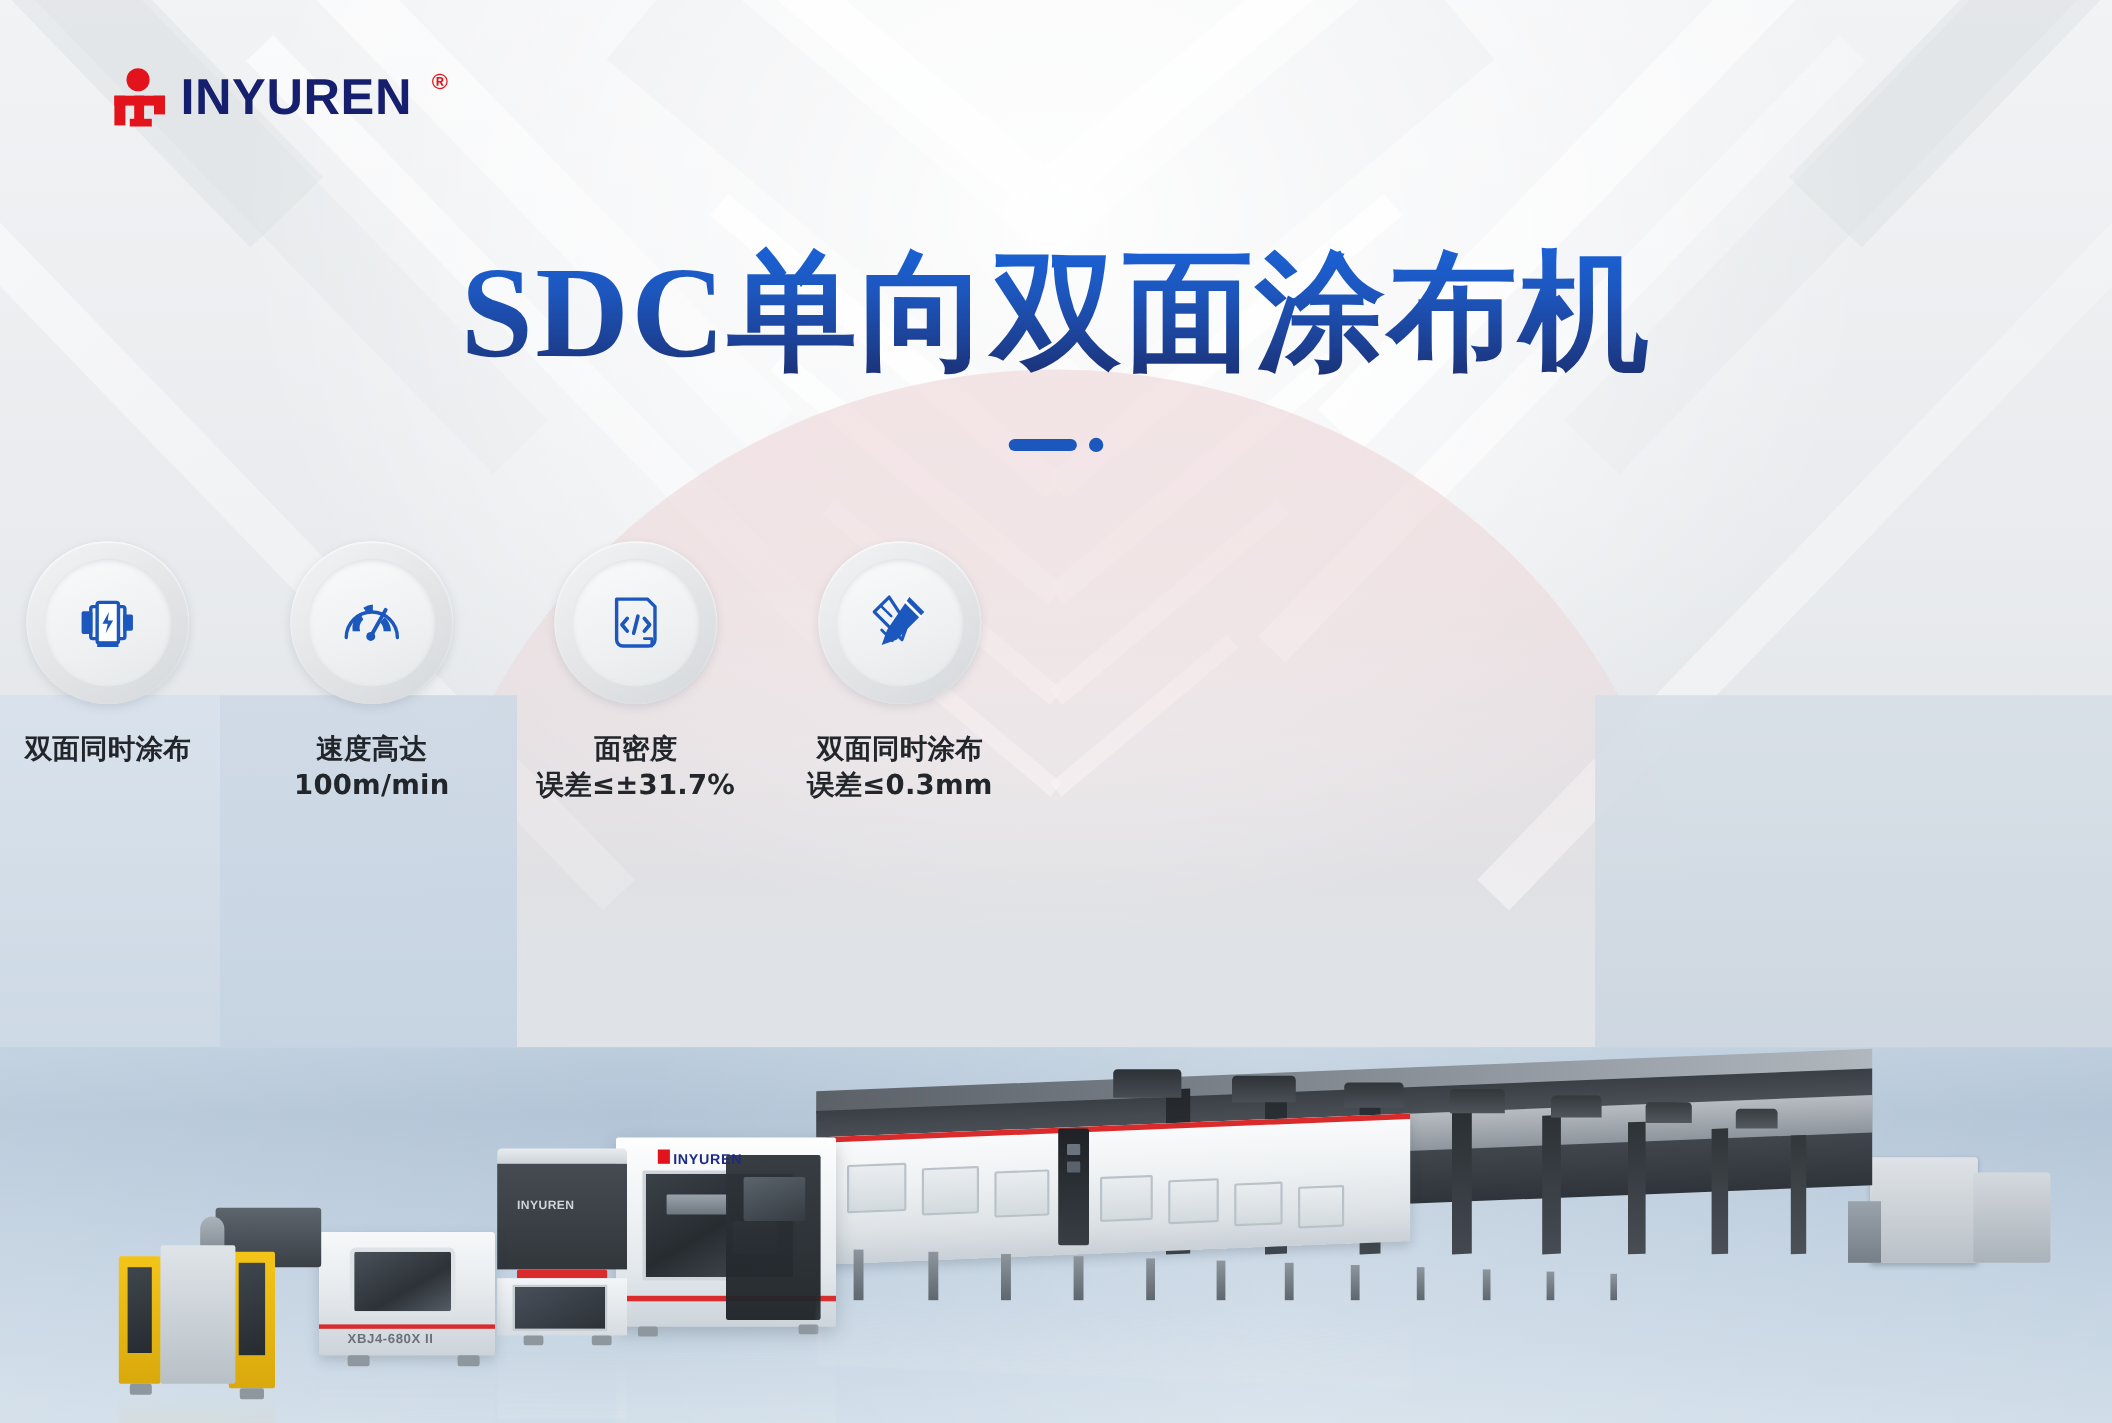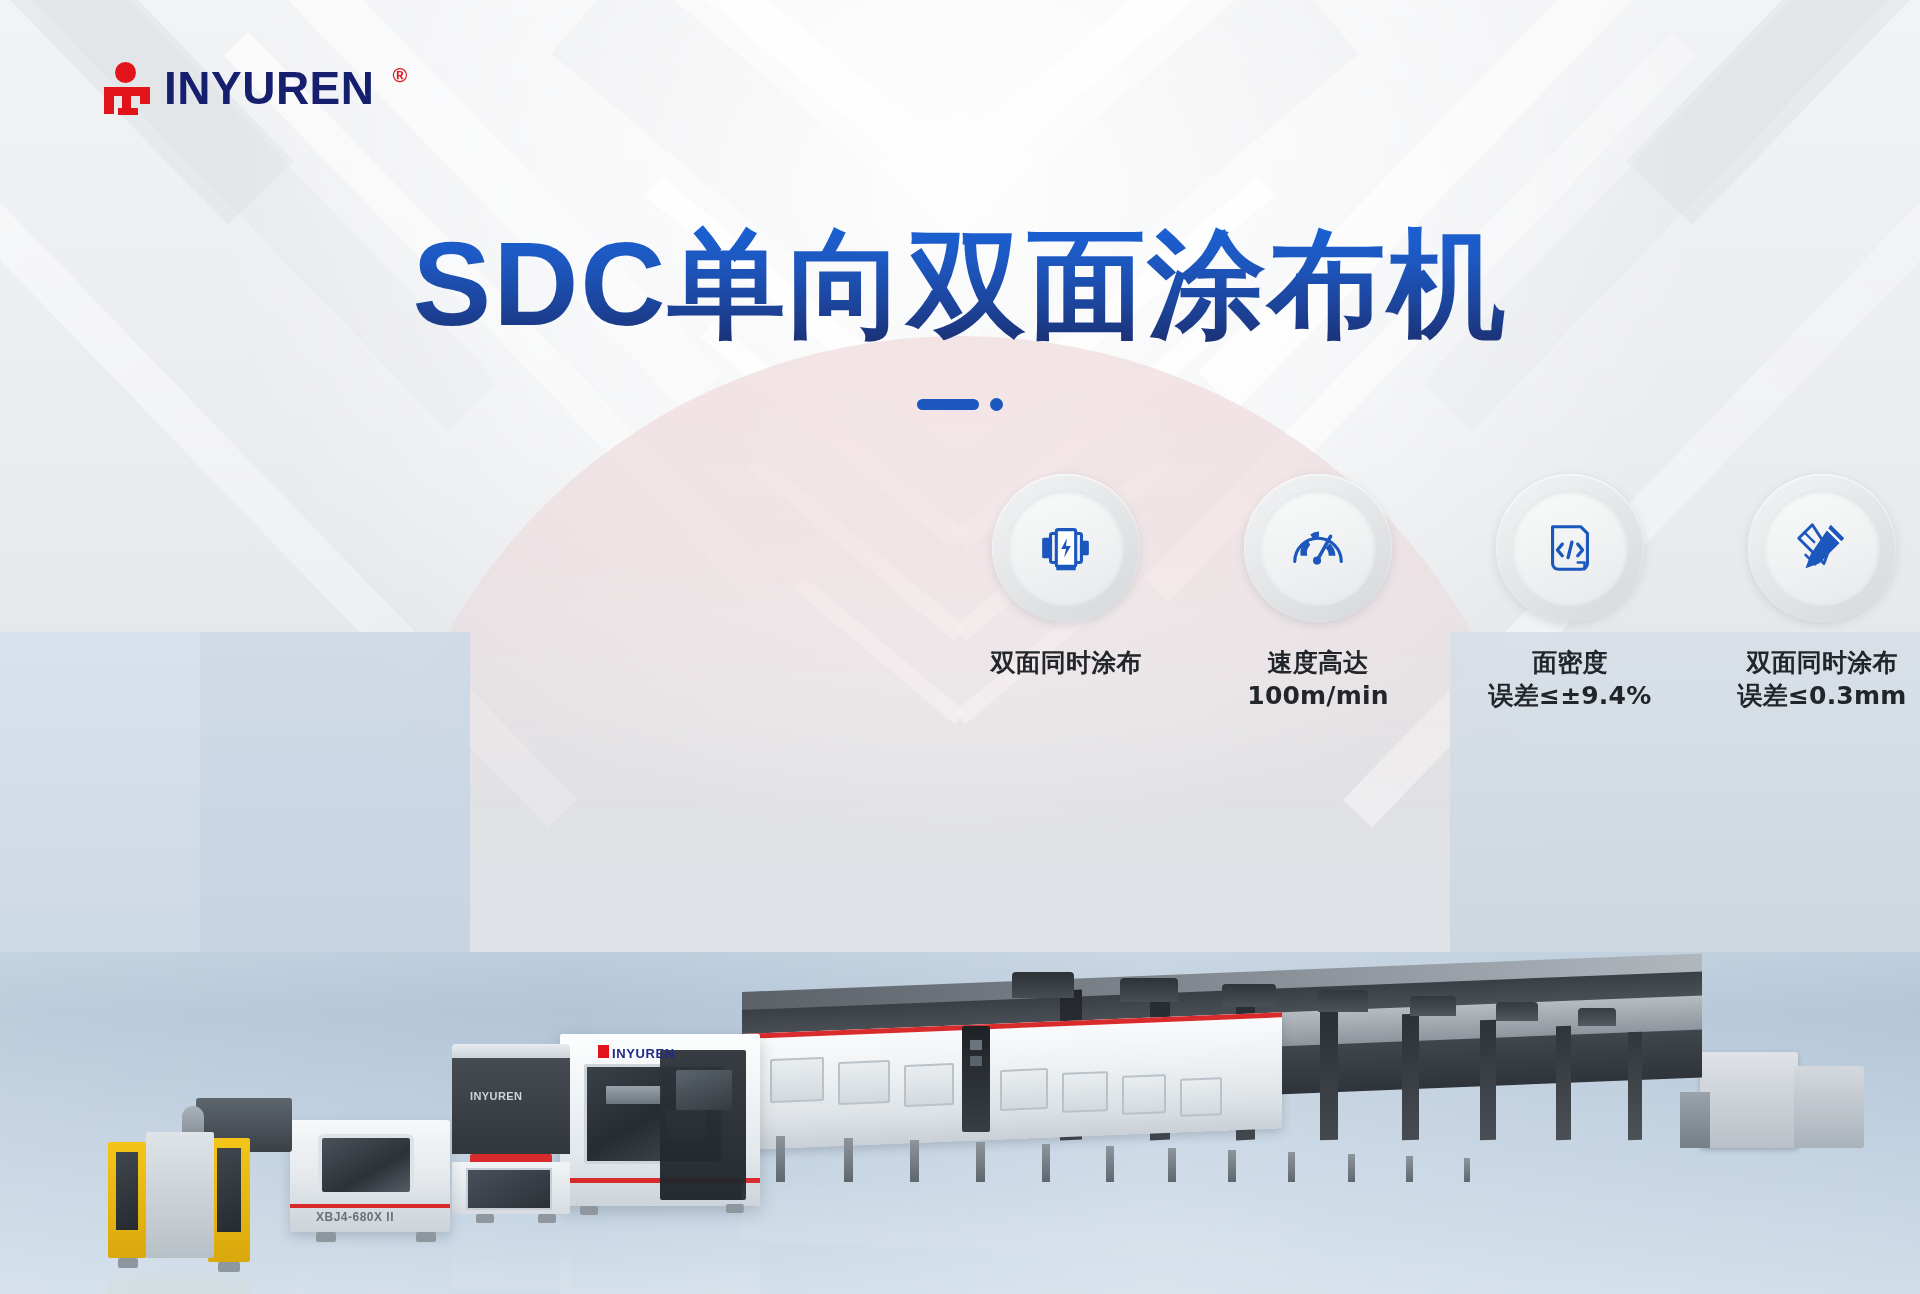--- a/index.html
+++ b/index.html
@@ -111,21 +111,21 @@
     font-size:20px; color:#e3131c; align-self:flex-start;
     margin-left:4px; margin-top:2px; font-weight:bold;
   }
 
   
   .title-wrap {
     position:absolute; left:0; right:0; top:222px; text-align:center;
   }
   .title {
     display:inline-block;
-    font-family:Liberation Sans, sans-serif;
+    font-family:Liberation Serif, serif;
     font-size:118px; font-weight:bold; letter-spacing:2px;
     line-height:1.06;
     background:linear-gradient(180deg,#1a62d6 0%,#1d56bd 35%,#1c3f91 75%,#1b2f72 100%);
     -webkit-background-clip:text; background-clip:text;
     color:transparent; -webkit-text-fill-color:transparent;
     text-shadow:none;
   }
 
   .divider {
     position:absolute; left:0; right:0; top:398px;
@@ -133,22 +133,22 @@
   }
   .divider-dash {
     width:62px; height:11px; border-radius:6px; background:#1b57bd;
   }
   .divider-dot {
     width:13px; height:13px; border-radius:50%; background:#1b57bd;
   }
 
   
   .features {
-    position:absolute; left:0; right:0; top:474px;
-    display:flex; justify-content:flex-end; gap:56px;
+    position:absolute; left:0; right:0; top:492px;
+    display:flex; justify-content:flex-start; gap:44px;
   }
   .feature { width:196px; display:flex; flex-direction:column; align-items:center; }
   .f-circle {
     width:148px; height:148px; border-radius:50%;
     background:linear-gradient(145deg,#f3f4f5 0%,#e2e4e6 55%,#d5d8db 100%);
     display:flex; align-items:center; justify-content:center;
     box-shadow:0 3px 9px rgba(120,130,140,.22), inset 0 1px 2px rgba(255,255,255,.9);
   }
   .f-inner {
     width:116px; height:116px; border-radius:50%;
@@ -289,21 +289,21 @@
         <svg viewBox="0 0 64 64" fill="none" stroke="#1b57bd" stroke-width="3.2" stroke-linecap="round" stroke-linejoin="round">
           <path d="M14 10h29l7 7v31a6 6 0 01-6 6H20a6 6 0 01-6-6z"></path>
           <path d="M24 28l-5 6 5 6" stroke-width="3.4"></path>
           <path d="M40 28l5 6-5 6" stroke-width="3.4"></path>
           <path d="M34 26l-4 16" stroke-width="3.4"></path>
           <path d="M40 47h7v7" stroke-width="2.6"></path>
         </svg>
       </div>
     </div>
     <div class="f-label">面密度
-误差≤±9.4%</div>
+误差≤±31.7%</div>
   </div>
 
   <div class="feature">
     <div class="f-circle">
       <div class="f-inner">
         <svg viewBox="0 0 64 64" fill="none" stroke="#1b57bd" stroke-width="3" stroke-linecap="round" stroke-linejoin="round">
           <path d="M41 8l14 14-26 26-14 5 5-14z" fill="#1b57bd" stroke="none"></path>
           <path d="M37 12l14 14" stroke="#fff" stroke-width="2.6"></path>
           <path d="M22 8L8 22l26 26 5-14z" fill="none" stroke="#1b57bd" stroke-width="3"></path>
           <path d="M14 16l5 5M20 22l4 4" stroke-width="2.4"></path>

